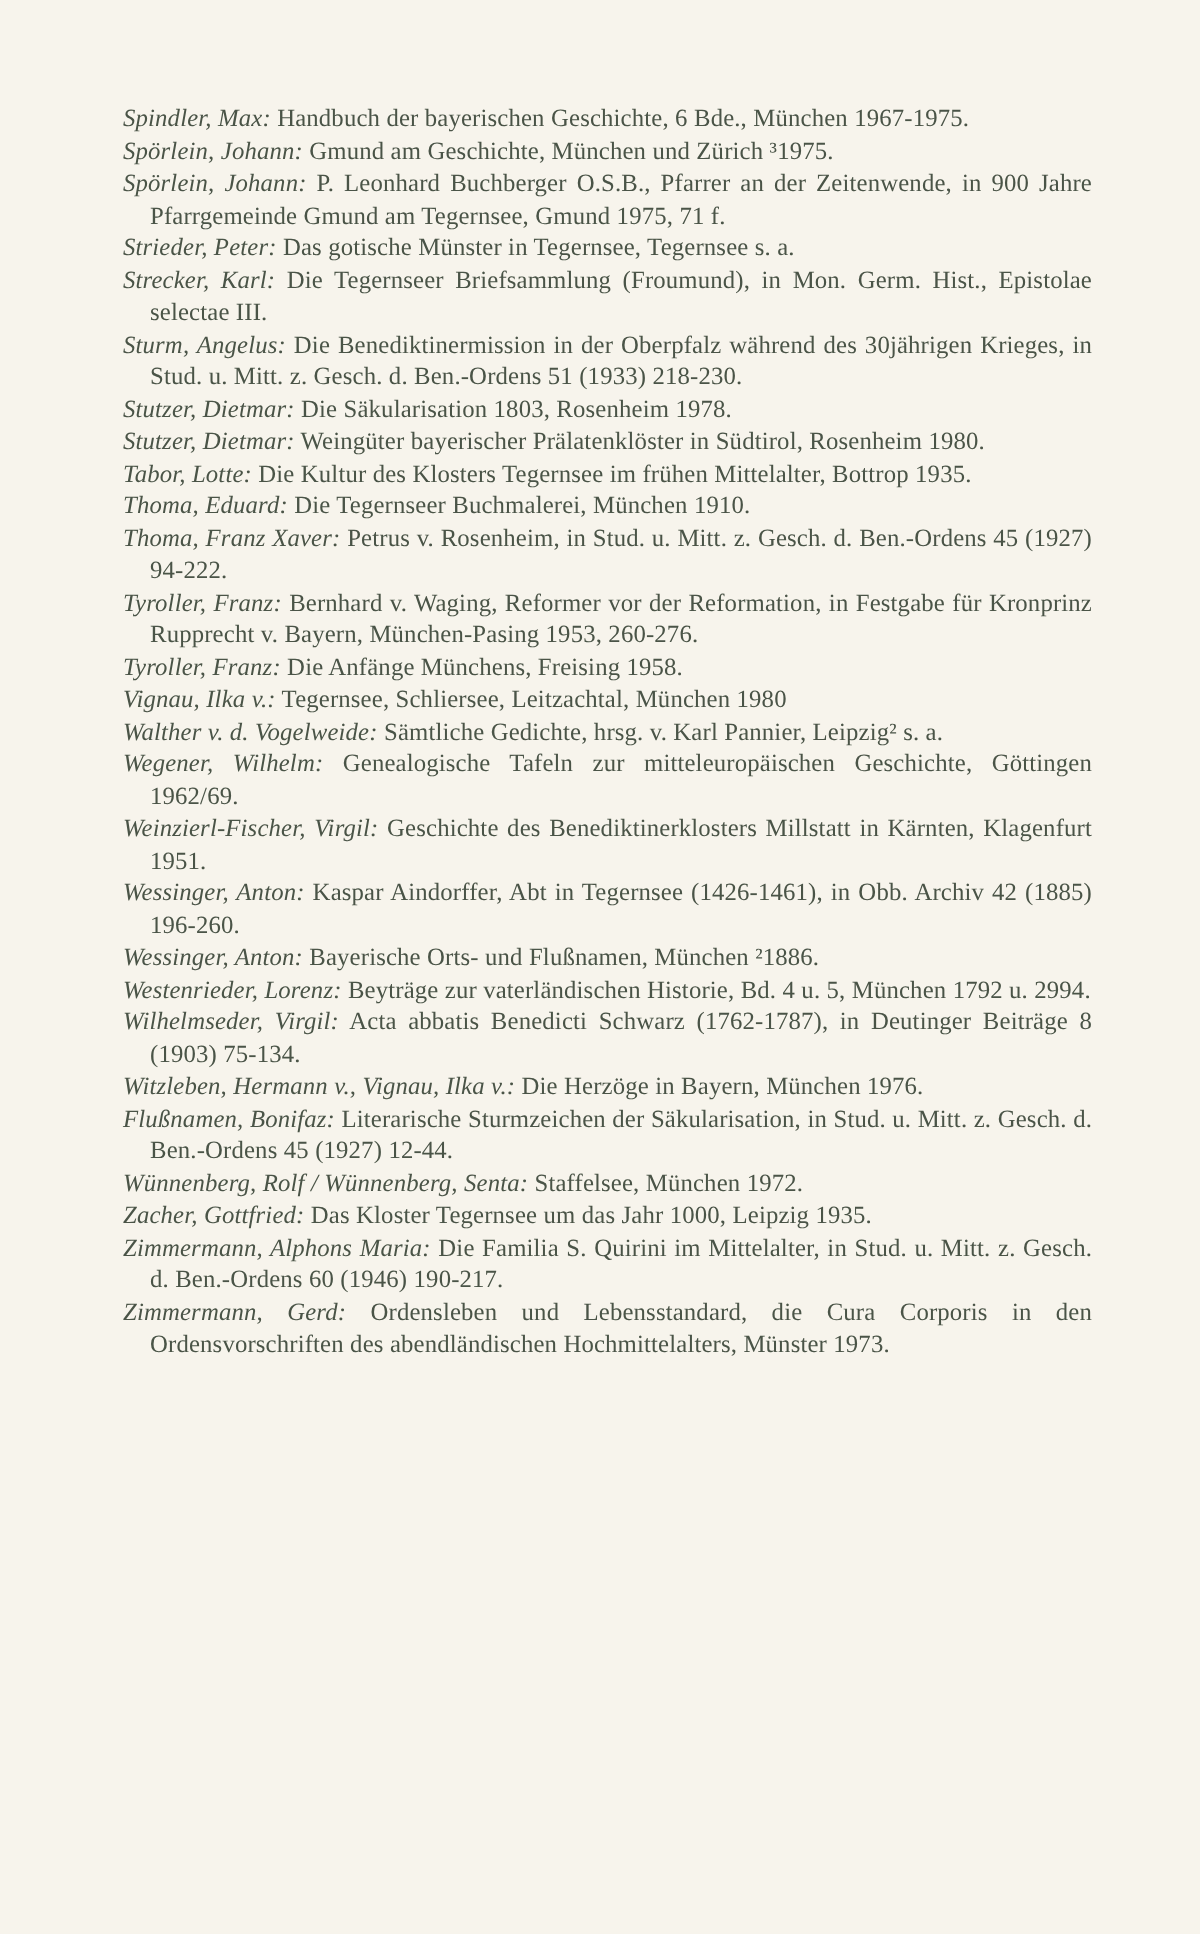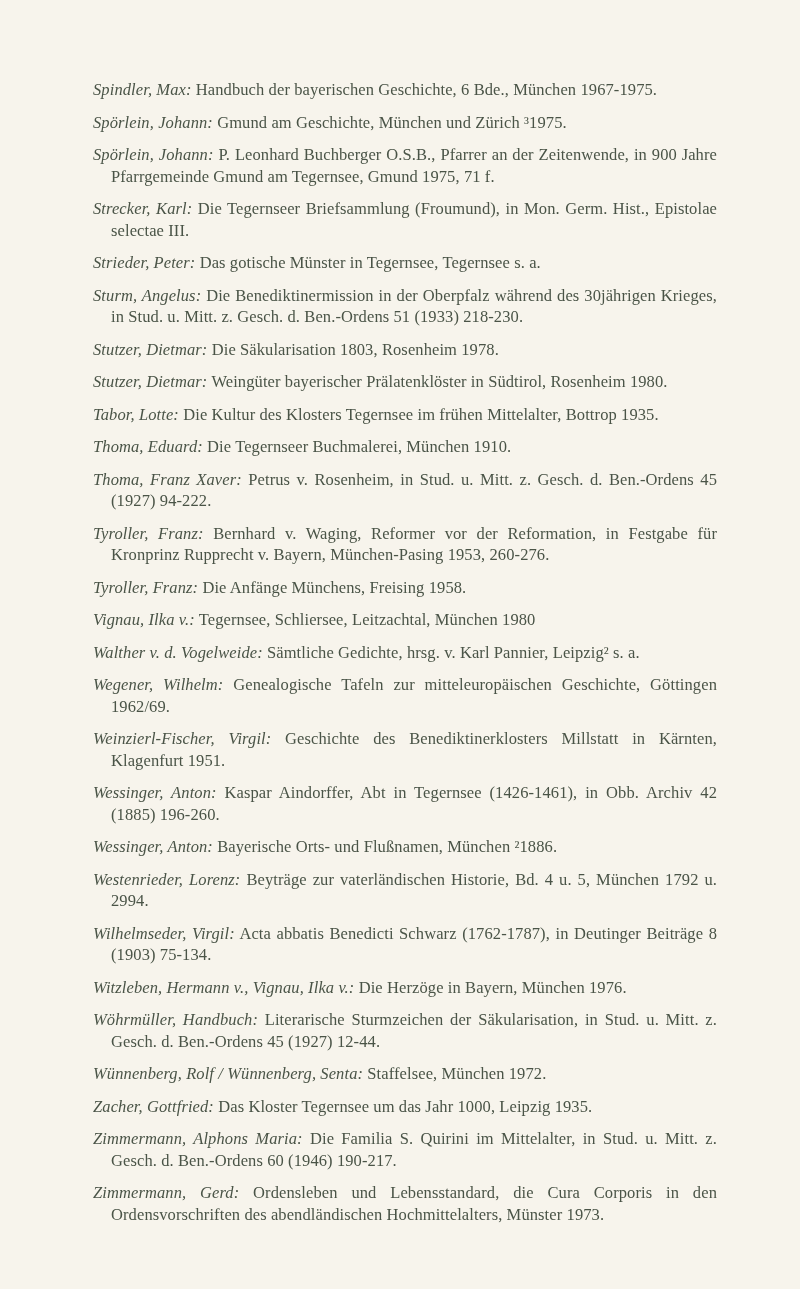--- a/index.html
+++ b/index.html
@@ -15,58 +15,58 @@
     position: relative;
     overflow: hidden;
   }
   .page {
     position: absolute;
     left: 82px;
     top: 68px;
     width: 646px;
   }
   .entry {
-    margin: 11px;
+    margin: 0;
     padding-left: 18px;
     text-indent: -18px;
     font-size: 16.5px;
     line-height: 21.5px;
     text-align: justify;
     letter-spacing: 0.1px;
   }
   .author {
     font-style: italic;
   }
 </style>
 </head>
 <body>
 
 <div class="page">
   <div>
       <p class="entry"><span class="author">Spindler, Max:</span><span> Handbuch der bayerischen Geschichte, 6 Bde., München 1967-1975.</span></p>
       <p class="entry"><span class="author">Spörlein, Johann:</span><span> Gmund am Geschichte, München und Zürich ³1975.</span></p>
       <p class="entry"><span class="author">Spörlein, Johann:</span><span> P. Leonhard Buchberger O.S.B., Pfarrer an der Zeitenwende, in 900 Jahre Pfarrgemeinde Gmund am Tegernsee, Gmund 1975, 71 f.</span></p>
+      <p class="entry"><span class="author">Strieder, Peter:</span><span> Das gotische Münster in Tegernsee, Tegernsee s. a.</span></p>
       <p class="entry"><span class="author">Strecker, Karl:</span><span> Die Tegernseer Briefsammlung (Froumund), in Mon. Germ. Hist., Epistolae selectae III.</span></p>
-      <p class="entry"><span class="author">Strieder, Peter:</span><span> Das gotische Münster in Tegernsee, Tegernsee s. a.</span></p>
       <p class="entry"><span class="author">Sturm, Angelus:</span><span> Die Benediktinermission in der Oberpfalz während des 30jährigen Krieges, in Stud. u. Mitt. z. Gesch. d. Ben.-Ordens 51 (1933) 218-230.</span></p>
       <p class="entry"><span class="author">Stutzer, Dietmar:</span><span> Die Säkularisation 1803, Rosenheim 1978.</span></p>
       <p class="entry"><span class="author">Stutzer, Dietmar:</span><span> Weingüter bayerischer Prälatenklöster in Südtirol, Rosenheim 1980.</span></p>
       <p class="entry"><span class="author">Tabor, Lotte:</span><span> Die Kultur des Klosters Tegernsee im frühen Mittelalter, Bottrop 1935.</span></p>
       <p class="entry"><span class="author">Thoma, Eduard:</span><span> Die Tegernseer Buchmalerei, München 1910.</span></p>
       <p class="entry"><span class="author">Thoma, Franz Xaver:</span><span> Petrus v. Rosenheim, in Stud. u. Mitt. z. Gesch. d. Ben.-Ordens 45 (1927) 94-222.</span></p>
       <p class="entry"><span class="author">Tyroller, Franz:</span><span> Bernhard v. Waging, Reformer vor der Reformation, in Festgabe für Kronprinz Rupprecht v. Bayern, München-Pasing 1953, 260-276.</span></p>
       <p class="entry"><span class="author">Tyroller, Franz:</span><span> Die Anfänge Münchens, Freising 1958.</span></p>
       <p class="entry"><span class="author">Vignau, Ilka v.:</span><span> Tegernsee, Schliersee, Leitzachtal, München 1980</span></p>
       <p class="entry"><span class="author">Walther v. d. Vogelweide:</span><span> Sämtliche Gedichte, hrsg. v. Karl Pannier, Leipzig² s. a.</span></p>
       <p class="entry"><span class="author">Wegener, Wilhelm:</span><span> Genealogische Tafeln zur mitteleuropäischen Geschichte, Göttingen 1962/69.</span></p>
       <p class="entry"><span class="author">Weinzierl-Fischer, Virgil:</span><span> Geschichte des Benediktinerklosters Millstatt in Kärnten, Klagenfurt 1951.</span></p>
       <p class="entry"><span class="author">Wessinger, Anton:</span><span> Kaspar Aindorffer, Abt in Tegernsee (1426-1461), in Obb. Archiv 42 (1885) 196-260.</span></p>
       <p class="entry"><span class="author">Wessinger, Anton:</span><span> Bayerische Orts- und Flußnamen, München ²1886.</span></p>
       <p class="entry"><span class="author">Westenrieder, Lorenz:</span><span> Beyträge zur vaterländischen Historie, Bd. 4 u. 5, München 1792 u. 2994.</span></p>
       <p class="entry"><span class="author">Wilhelmseder, Virgil:</span><span> Acta abbatis Benedicti Schwarz (1762-1787), in Deutinger Beiträge 8 (1903) 75-134.</span></p>
       <p class="entry"><span class="author">Witzleben, Hermann v., Vignau, Ilka v.:</span><span> Die Herzöge in Bayern, München 1976.</span></p>
-      <p class="entry"><span class="author">Wöhrmüller, Handbuch:</span><span> Literarische Sturmzeichen der Säkularisation, in Stud. u. Mitt. z. Gesch. d. Ben.-Ordens 45 (1927) 12-44.</span></p>
+      <p class="entry"><span class="author">Flußnamen, Bonifaz:</span><span> Literarische Sturmzeichen der Säkularisation, in Stud. u. Mitt. z. Gesch. d. Ben.-Ordens 45 (1927) 12-44.</span></p>
       <p class="entry"><span class="author">Wünnenberg, Rolf / Wünnenberg, Senta:</span><span> Staffelsee, München 1972.</span></p>
       <p class="entry"><span class="author">Zacher, Gottfried:</span><span> Das Kloster Tegernsee um das Jahr 1000, Leipzig 1935.</span></p>
       <p class="entry"><span class="author">Zimmermann, Alphons Maria:</span><span> Die Familia S. Quirini im Mittelalter, in Stud. u. Mitt. z. Gesch. d. Ben.-Ordens 60 (1946) 190-217.</span></p>
       <p class="entry"><span class="author">Zimmermann, Gerd:</span><span> Ordensleben und Lebensstandard, die Cura Corporis in den Ordensvorschriften des abendländischen Hochmittelalters, Münster 1973.</span></p>
     </div>
 </div>
 
 </body></html>

